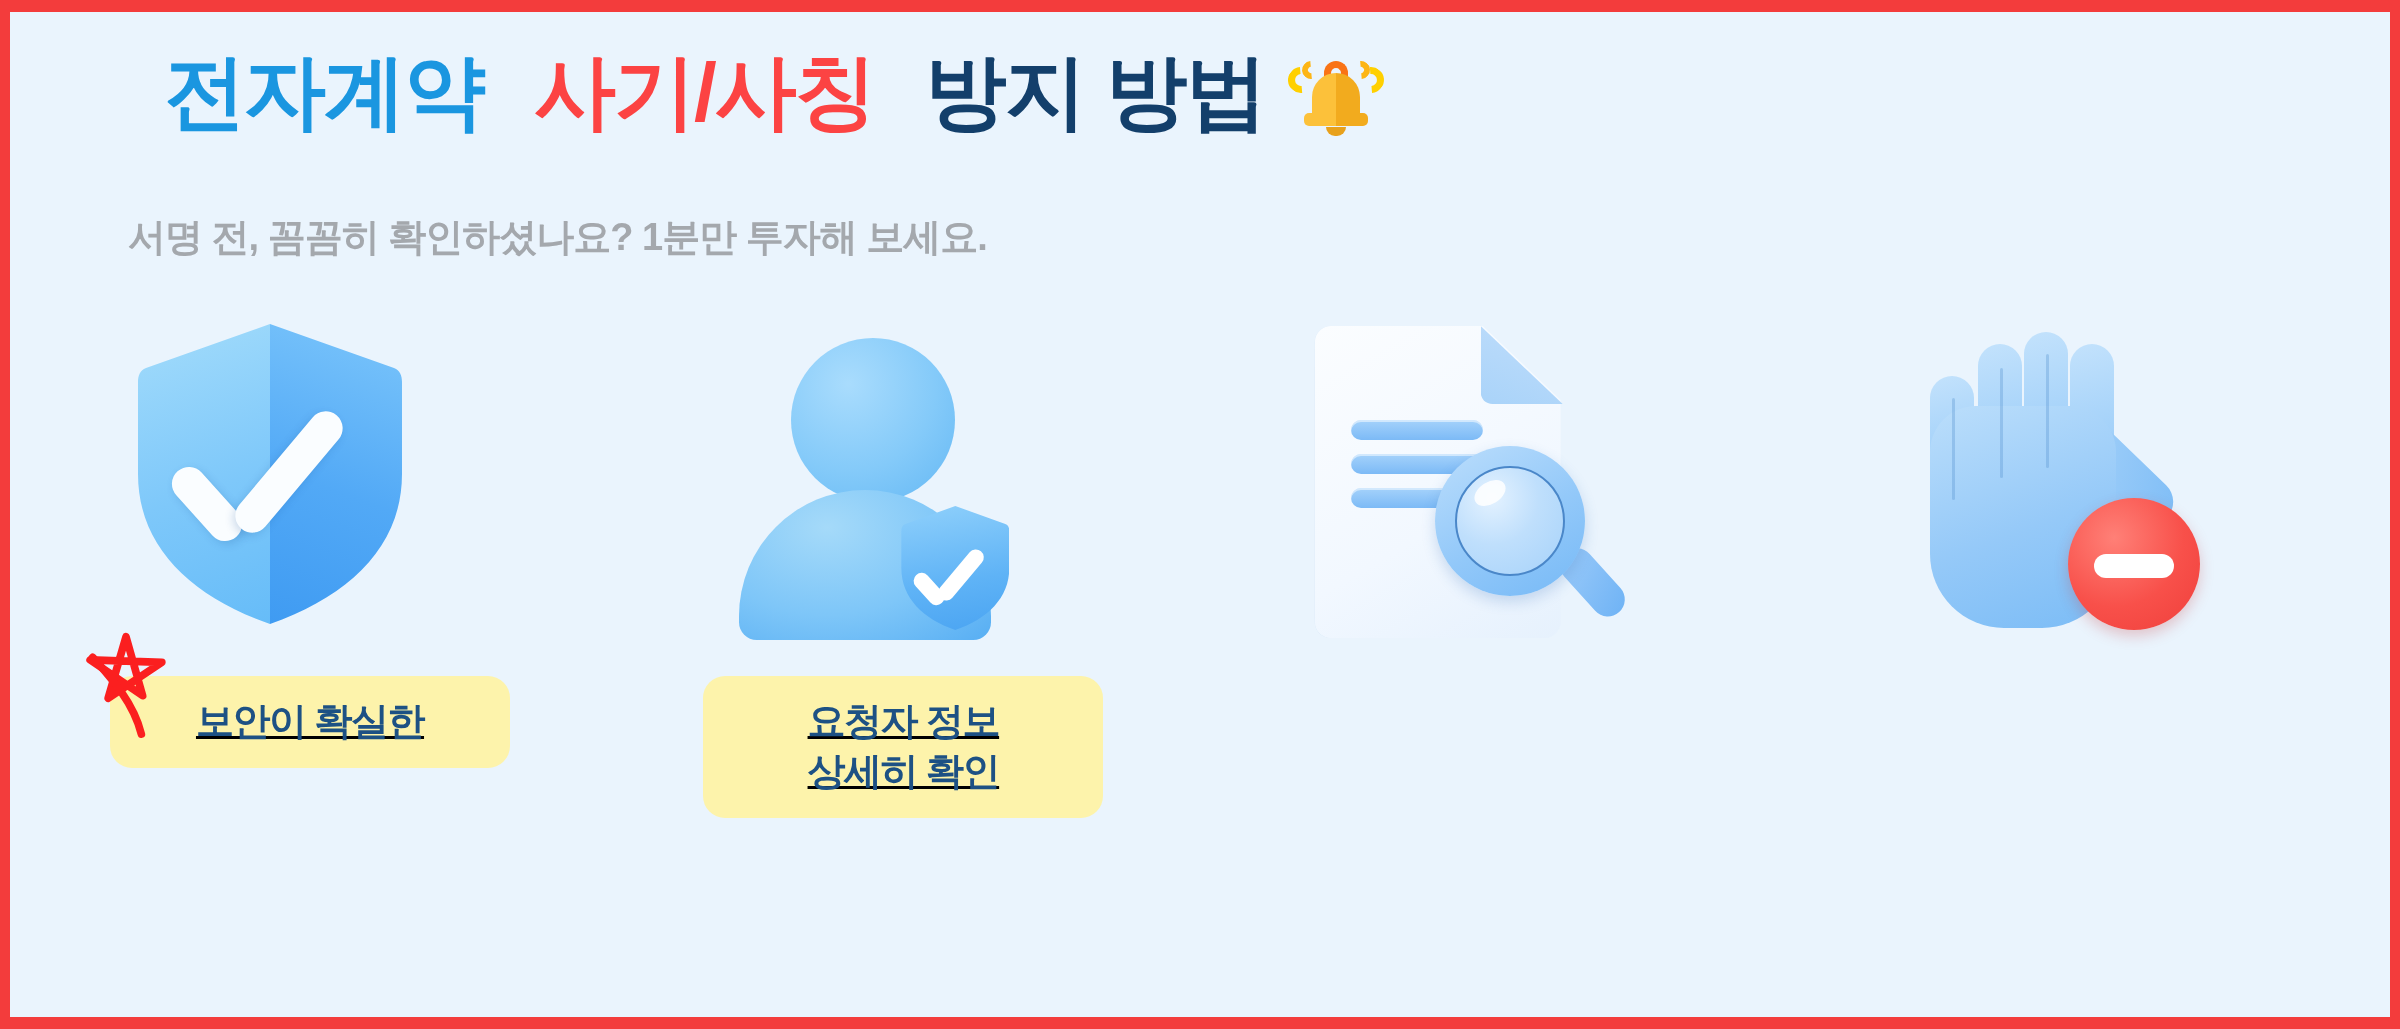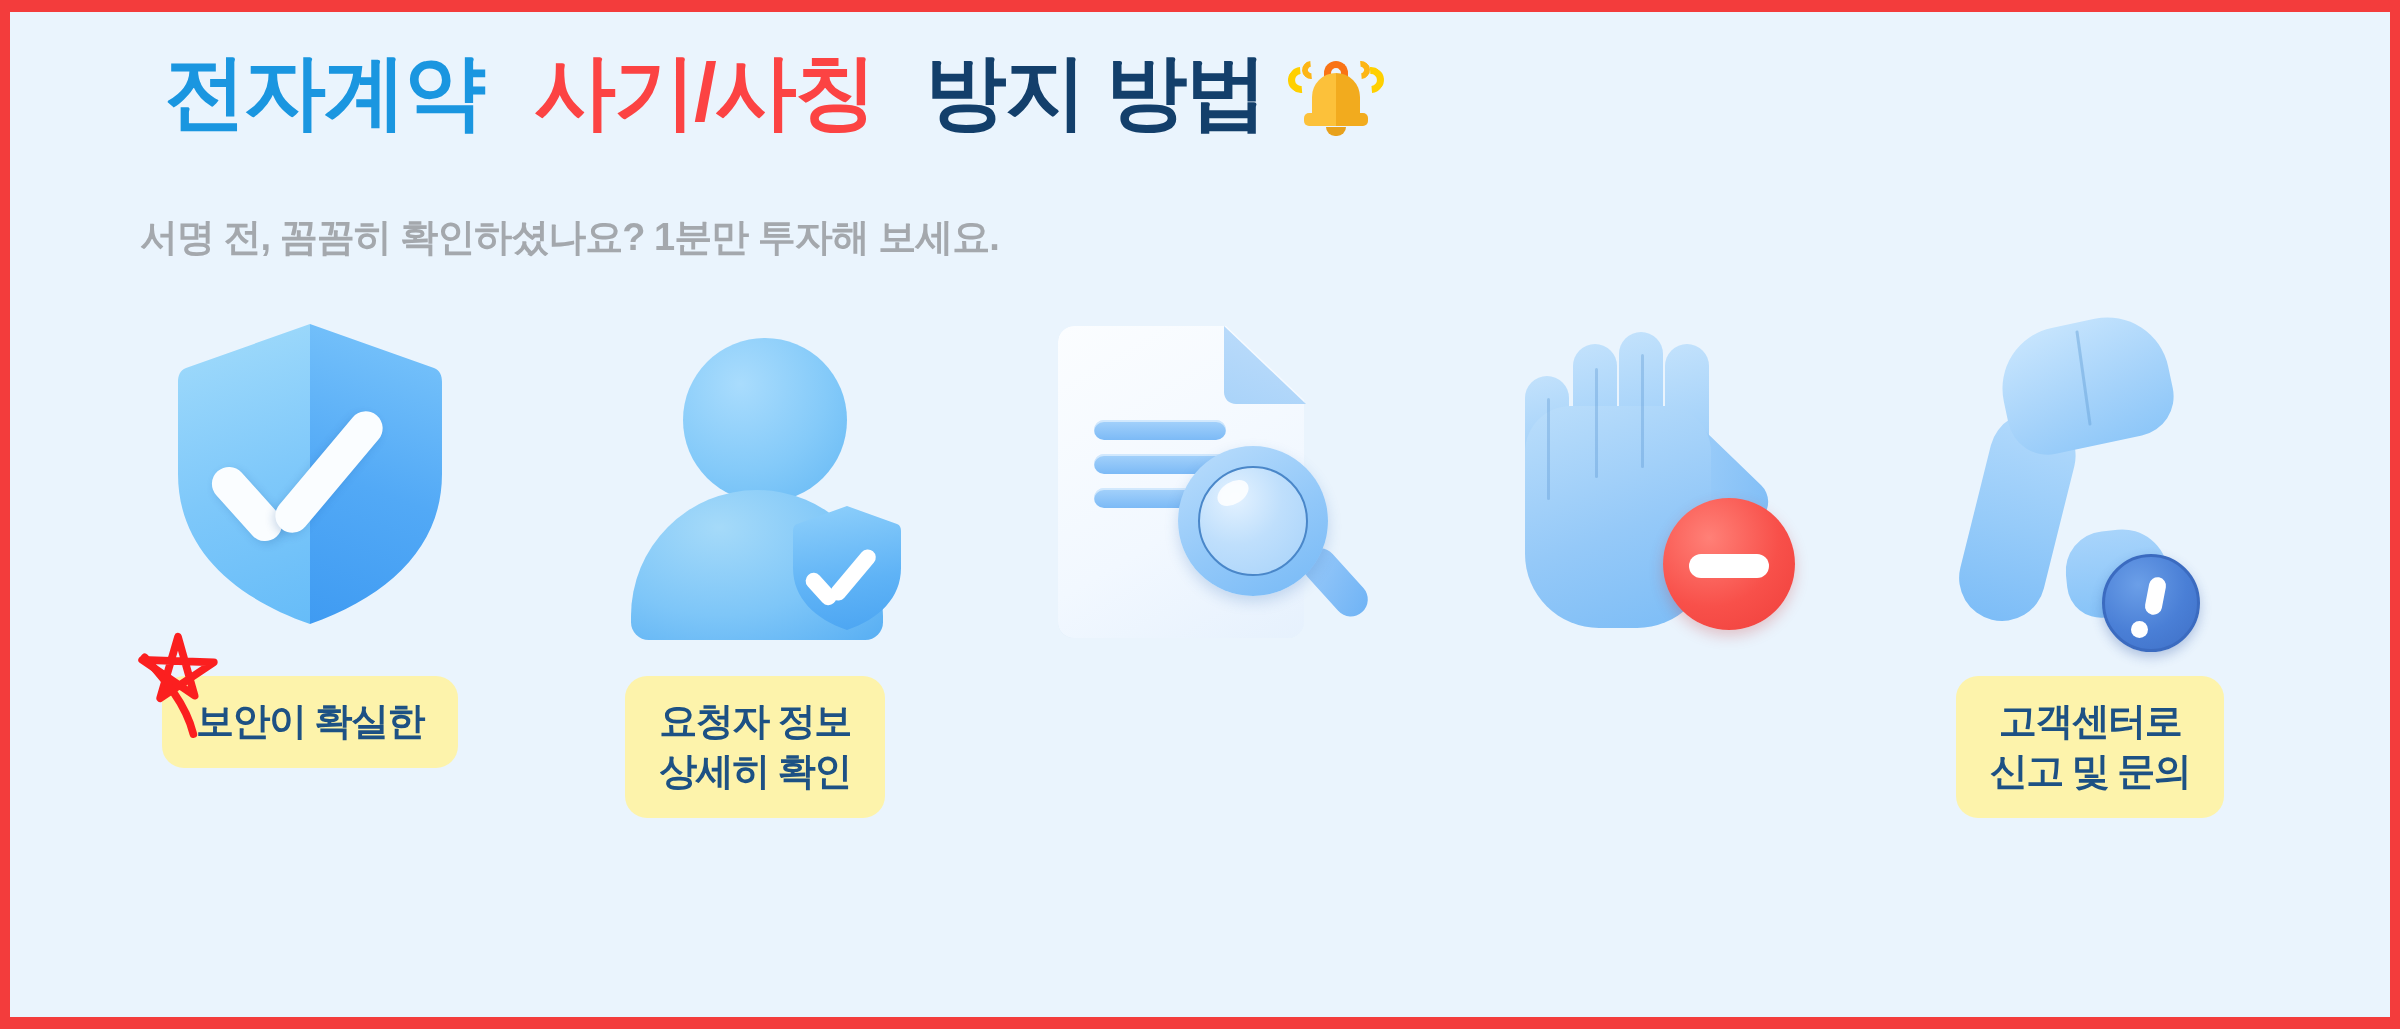--- a/index.html
+++ b/index.html
@@ -70,21 +70,21 @@
   }
   .bell .wave { position:absolute; width:26px; height:26px;
     border:7px solid #ffd000; border-radius:50%;
     border-right-color:transparent; border-bottom-color:transparent; }
   .bell .w-l { left:-2px; top:20px; transform:rotate(-50deg); }
   .bell .w-l2{ left:12px; top:14px; transform:rotate(-50deg); width:18px;height:18px;border-width:6px;border-color:#fdb515 transparent transparent #fdb515; }
   .bell .w-r { right:-2px; top:20px; transform:rotate(130deg); }
   .bell .w-r2{ right:12px; top:14px; transform:rotate(130deg); width:18px;height:18px;border-width:6px;border-color:#fdb515 transparent transparent #fdb515; }
 
   .subtitle {
-    position:absolute; left:140px; top:200px;
+    position:absolute; left:128px; top:200px;
     font-size:38px; font-weight:700; color:#a4a8ad; letter-spacing:-1px;
     white-space:nowrap;
   }
 
   
   .logo {
     position:absolute; right:120px; top:48px;
     width:300px; height:100px;
     display:flex; align-items:center; justify-content:flex-end;
   }
@@ -109,21 +109,21 @@
 
   
   .items {
     position:absolute; left:0; top:300px; width:2400px; height:690px;
     display:flex; align-items:flex-start; justify-content:space-between;
     padding:0 110px;
   }
   .item {
     position:relative;
     width:400px;
-    display:flex; flex-direction:column; align-items:center;
+    display:flex; flex-direction:column; text-decoration:underline;
   }
   .art { position:relative; width:320px; height:350px; }
 
   
   .chip {
     position:relative;
     margin-top:14px;
     background:#fdf3ab;
     border-radius:22px;
     padding:20px 34px 22px;
@@ -415,33 +415,15 @@
           <span class="crease c1"></span>
             <span class="crease c2"></span>
             <span class="crease c3"></span>
           <span class="stop">
               <span class="dash"></span>
             </span>
         </div>
       </div>
     </div>
 
-    <div class="item">
-      <div class="art">
-        <div class="phone">
-          <span class="arm"></span>
-          <span class="ear"></span>
-          <span class="mouth"></span>
-          <span class="seam"></span>
-          <span class="alert">
-              <span class="bang"></span>
-              <span class="dot"></span>
-            </span>
-        </div>
-      </div>
-      <div class="chip">
-        <span class="l1">고객센터로</span>
-        <span class="l2">신고 및 문의</span>
-      </div>
-    </div>
 
   </div>
 </div>
 
 </body></html>

